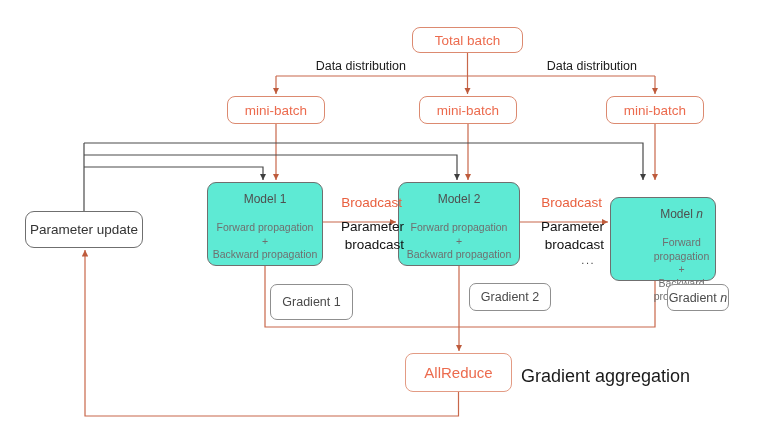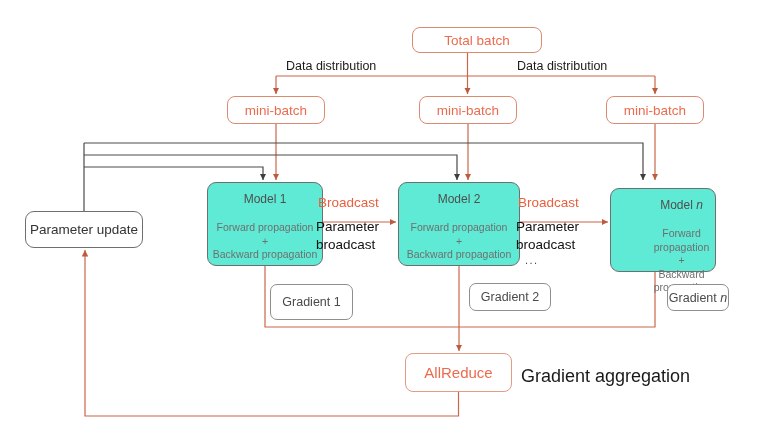--- a/index.html
+++ b/index.html
@@ -9,21 +9,21 @@
        box-sizing:border-box;background:#fff;text-align:center;white-space:nowrap;}
   .obox{border:1.4px solid #DC8A70;border-radius:8px;color:#EC6B4E;font-size:13.5px;}
   .arbox{border:1.4px solid #E39B84;border-radius:8px;color:#EC6B4E;font-size:15px;}
   .dbox{border:1.4px solid #6F6F6F;border-radius:9px;color:#333;font-size:13.5px;}
   .gbox{border:1.3px solid #8F8F8F;border-radius:7px;color:#4A4A4A;font-size:12.5px;}
   .model{position:absolute;border:1.4px solid #6F6F6F;border-radius:9px;box-sizing:border-box;
          background:#5eead4;text-align:center;padding-top:9px;}
   .model-title{font-size:12px;color:#4F4F4F;margin-bottom:15px;}
   .model-line{font-size:10.5px;color:#6F6F6F;line-height:13.5px;}
   .lbl{position:absolute;white-space:nowrap;}
-  .center{text-align:left;}
+  .center{text-align:right;}
   .lbl-dark{font-size:12.5px;color:#1A1A1A;}
   .lbl-orange{font-size:13.5px;color:#E9603F;}
   .pbl{font-size:13.5px;color:#111;line-height:18px;}
   .dots{font-size:11px;color:#444;letter-spacing:1.5px;}
   .ga{font-size:18px;color:#1A1A1A;}
   em{font-style:italic;}
 </style>
 </head>
 <body>
 
@@ -53,21 +53,21 @@
       <path d="M458.5,391 L458.5,416 L85,416 L85,250" marker-end="url(#arrO)"></path>
     </g>
     <g stroke="#4A4A4A" stroke-width="1.2" fill="none">
       <path d="M84,211 V143"></path>
       <path d="M84,143 L643,143 L643,180" marker-end="url(#arrD)"></path>
       <path d="M84,155 L457,155 L457,180" marker-end="url(#arrD)"></path>
       <path d="M84,167 L263,167 L263,180" marker-end="url(#arrD)"></path>
     </g>
   </svg>
 
-  <div class="box obox" style="left:412px;top:27px;width:130px;height:26px;">
+  <div class="box obox" style="left:412px;top:27px;width:111px;height:26px;">
     <span>Total batch</span>
   </div>
 
   <div class="lbl lbl-dark center" style="left:286px;top:59px;width:120px;">Data distribution</div>
   <div class="lbl lbl-dark center" style="left:517px;top:59px;width:120px;">Data distribution</div>
 
   <div class="box obox" style="left:227px;top:96px;width:98px;height:28px;">
     <span>mini-batch</span>
   </div>
   <div class="box obox" style="left:419px;top:96px;width:98px;height:28px;">
@@ -82,21 +82,21 @@
     <div class="model-line">Forward propagation</div>
     <div class="model-line">+</div>
     <div class="model-line">Backward propagation</div>
   </div>
   <div class="model" style="left:398px;top:182px;width:122px;height:84px;">
     <div class="model-title">Model 2</div>
     <div class="model-line">Forward propagation</div>
     <div class="model-line">+</div>
     <div class="model-line">Backward propagation</div>
   </div>
-  <div class="model" style="left:610px;top:188px;width:106px;height:84px;padding-left:37px;">
+  <div class="model" style="left:610px;top:197px;width:106px;height:84px;padding-left:37px;">
     <div class="model-title"><span>Model </span><em>n</em></div>
     <div class="model-line">Forward propagation</div>
     <div class="model-line">+</div>
     <div class="model-line">Backward propagation</div>
   </div>
 
   <div class="lbl lbl-orange center" style="left:318px;top:195px;width:84px;">Broadcast</div>
   <div class="lbl pbl center" style="left:316px;top:218px;width:88px;">
     <div>Parameter</div>
     <div>broadcast</div>

